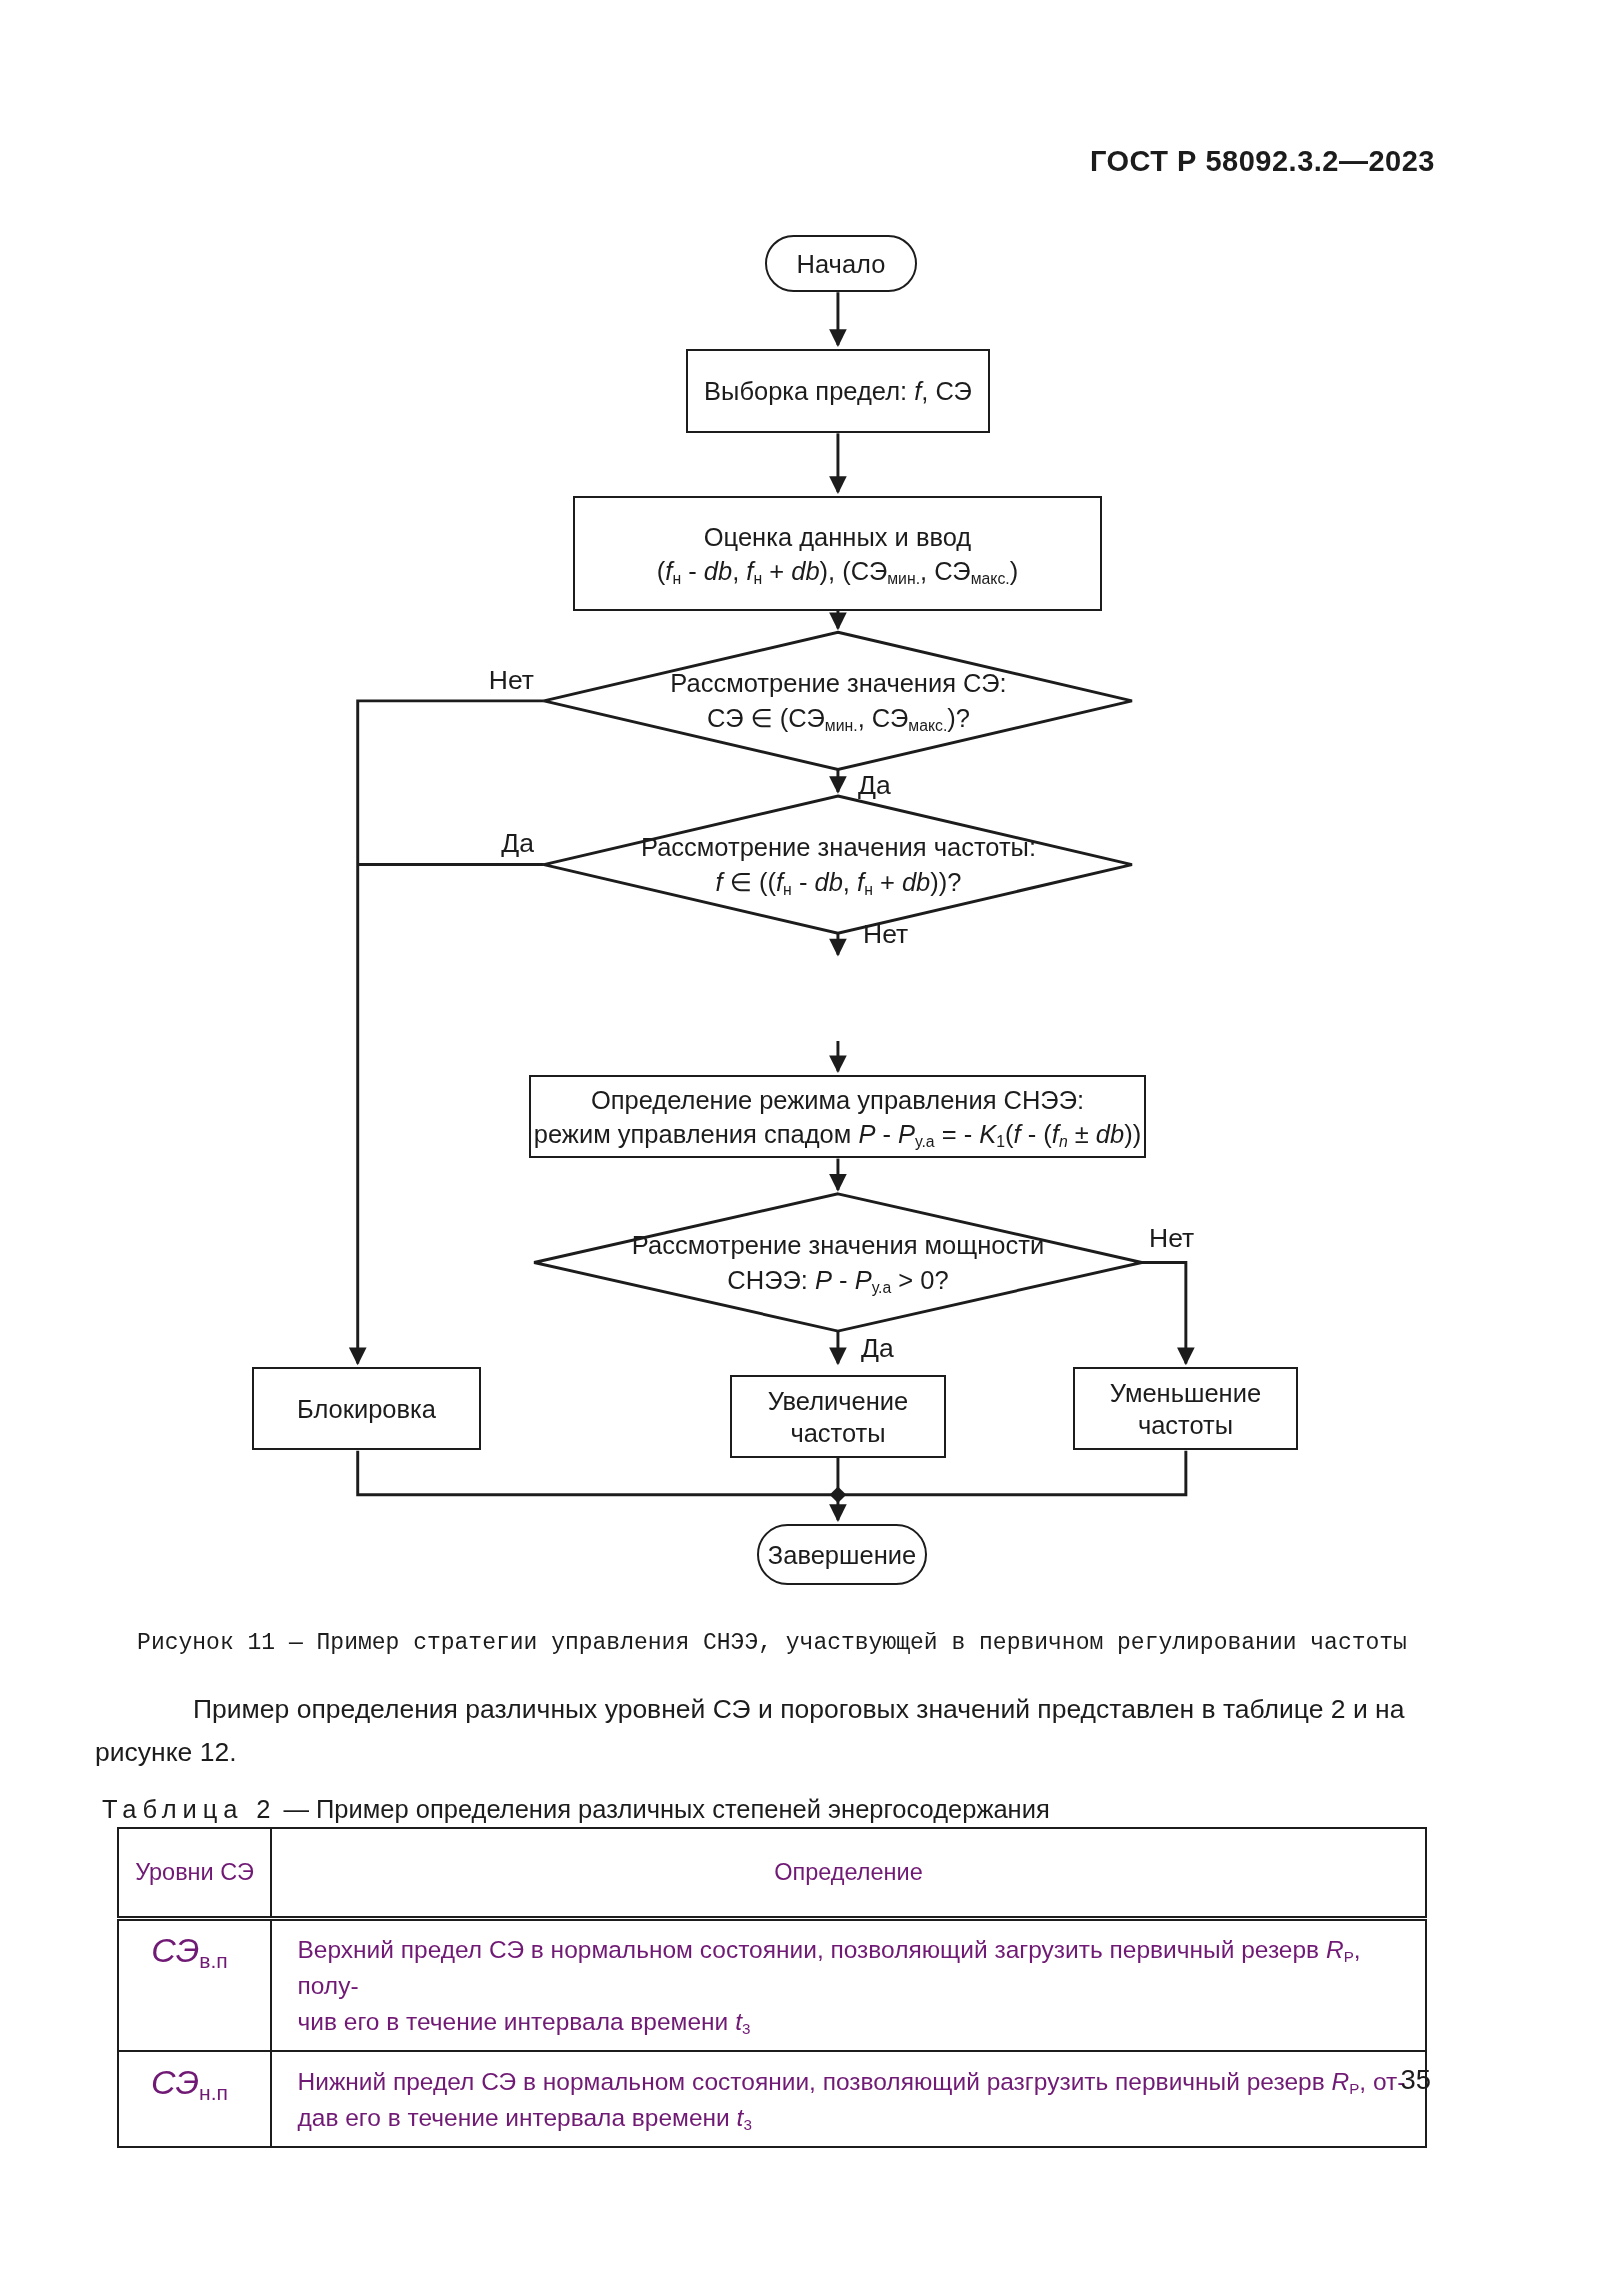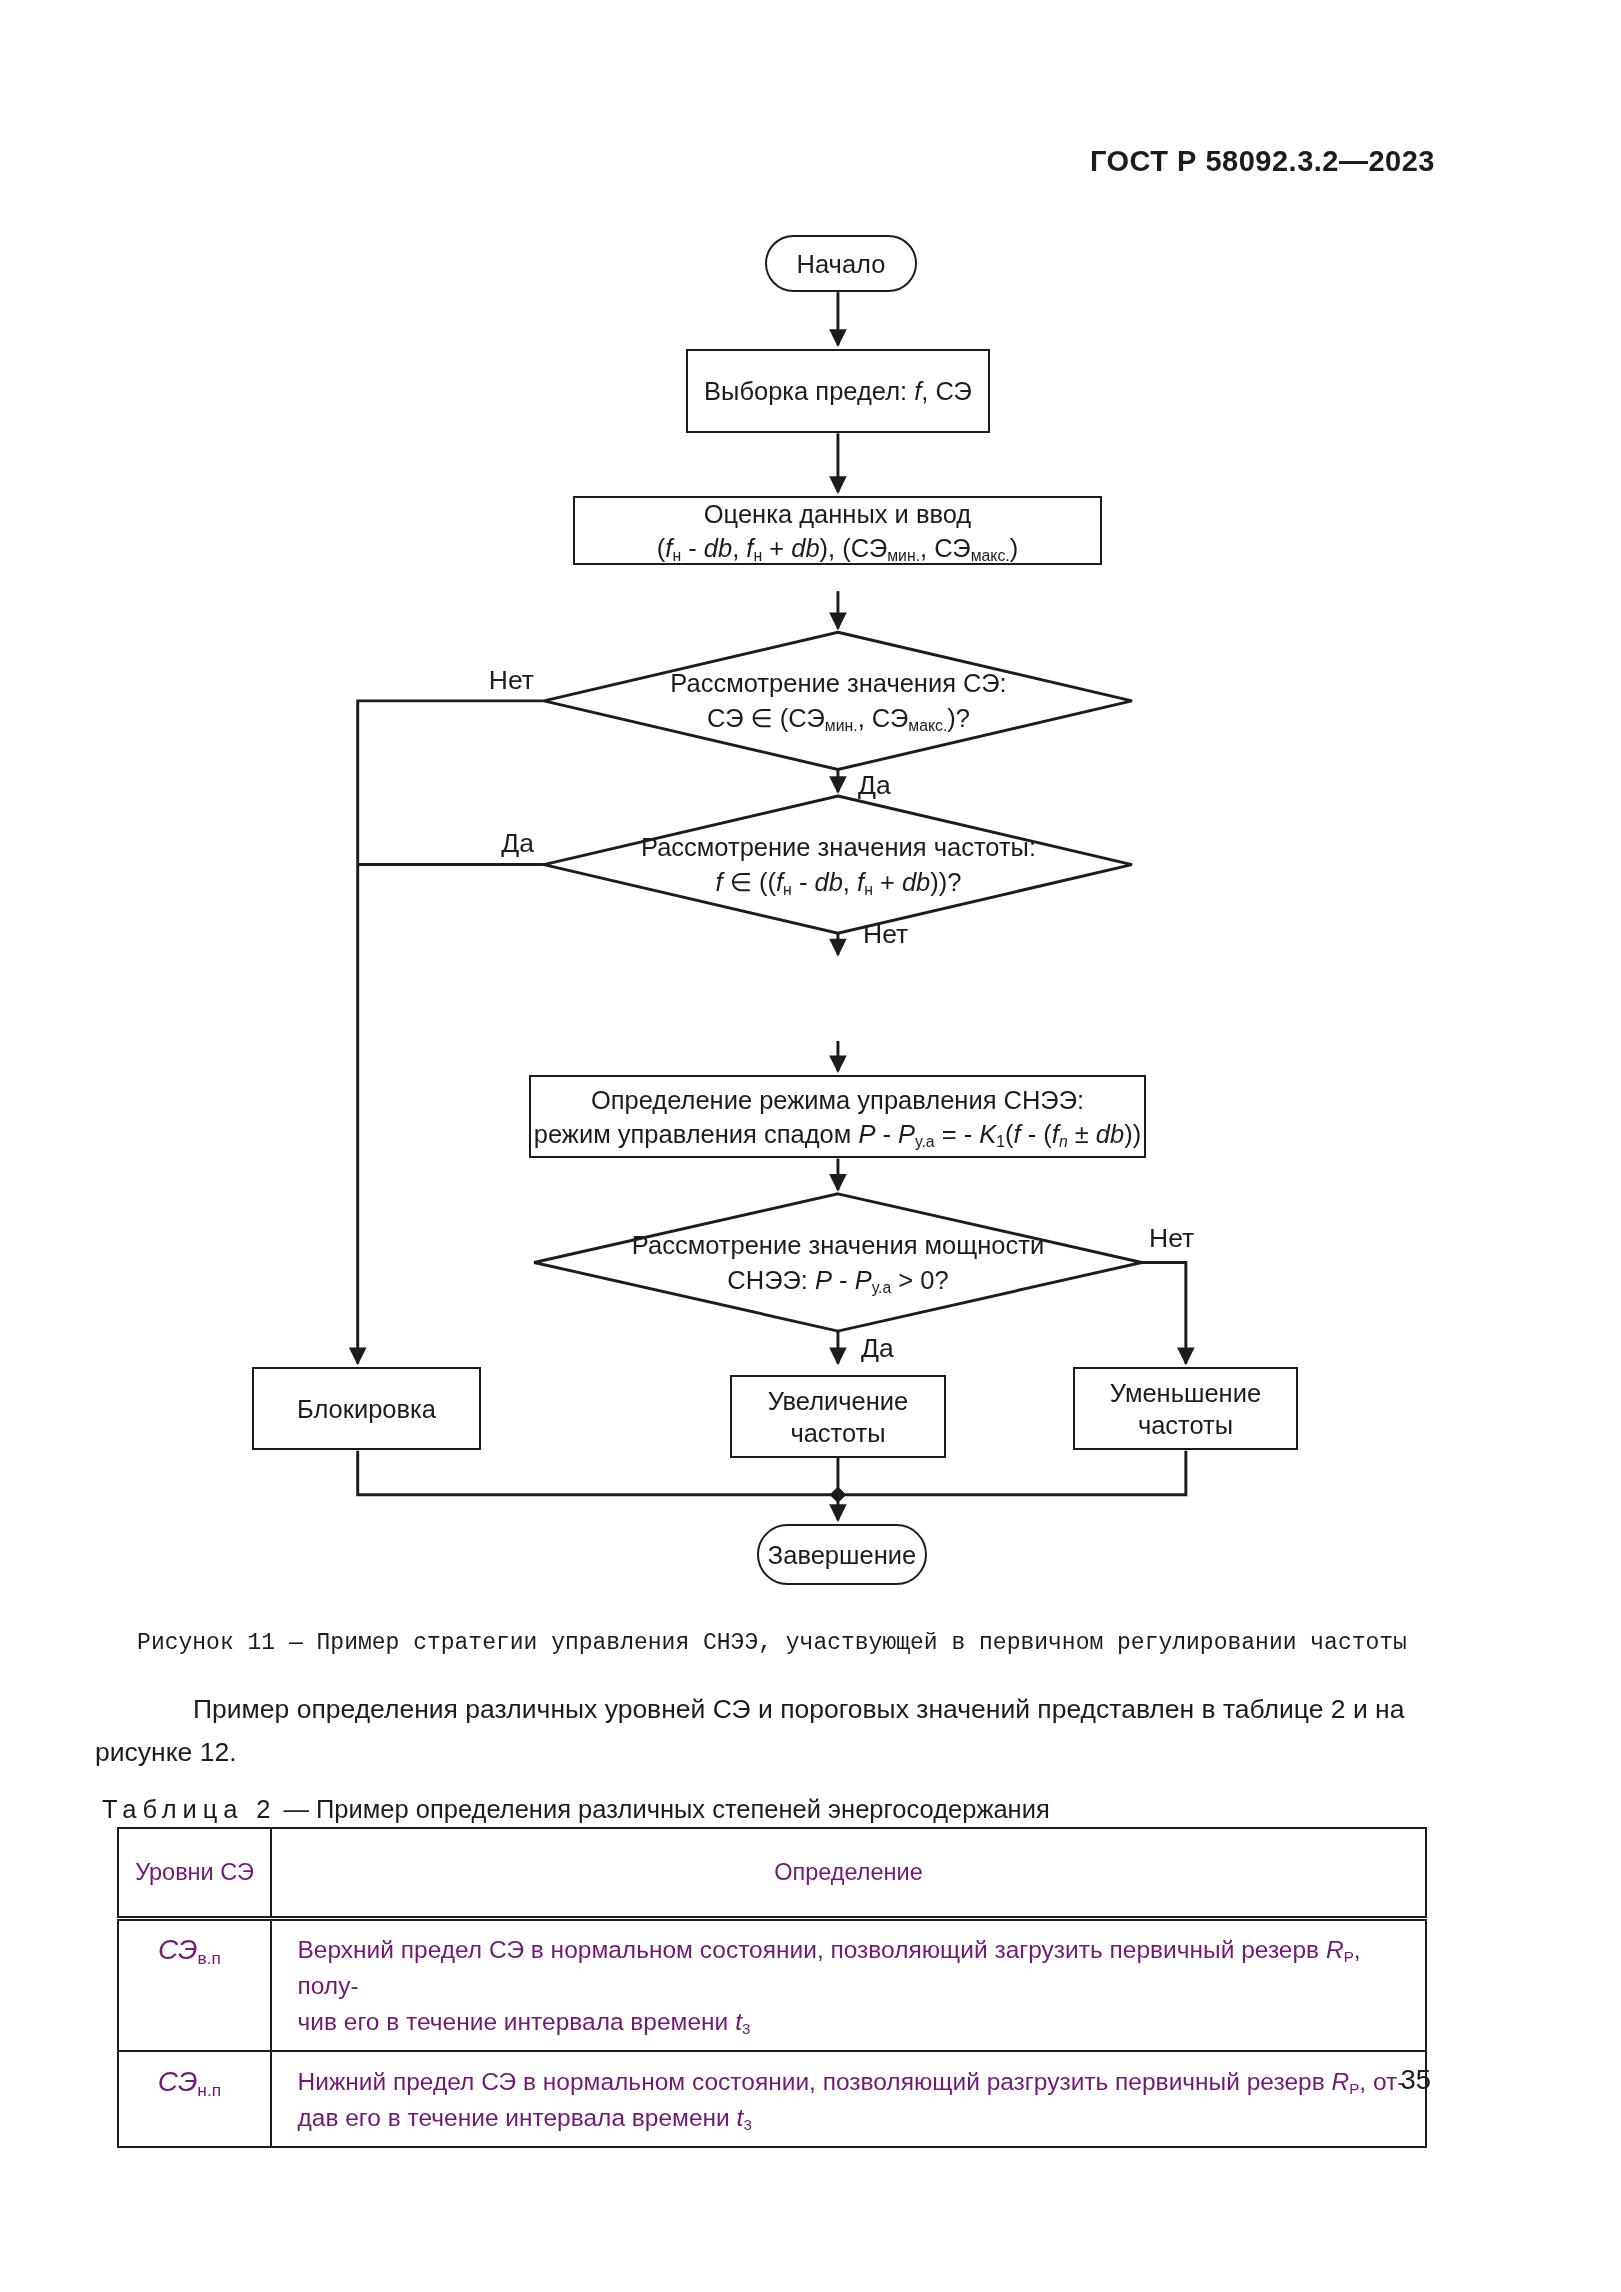--- a/index.html
+++ b/index.html
@@ -54,21 +54,21 @@
   table.gost col.c1{width:153px;}
   table.gost th{
     border:2px solid #1c1c1c;border-top:2.9px solid #1c1c1c;
     font-weight:normal;font-size:23.5px;text-align:center;
     height:42px;padding:2px 5.9px;border-bottom:5.9px double #1c1c1c;
   }
   table.gost td{
     border:2px solid #1c1c1c;vertical-align:top;padding:11.8px 13.7px 9.8px 25.5px;
   }
   table.gost td.lvl{
-    text-align:center;font-size:28px;padding-left:5.9px;padding-right:16px;
+    text-align:center;font-size:34px;padding-left:5.9px;padding-right:16px;
   }
   table.gost tr{height:90px;}
   table.gost .line{line-height:36px;}
   table.gost td, table.gost th{box-sizing:border-box;}
   table.gost{border:2.9px solid #1c1c1c;}
   .page-num{position:absolute;top:2064px;left:1372px;width:59px;text-align:right;font-size:27.4px;}
 </style>
 </head>
 <body>
 
@@ -109,21 +109,21 @@
   </svg>
 
   <div class="flow-node terminal" style="left:765px;top:235px;width:152px;height:57px;">
       <div class="line"><span>Начало</span></div>
     </div>
 
   <div class="flow-node" style="left:686px;top:349px;width:304px;height:84px;">
       <div class="line"><span>Выборка предел: </span><span class="it">f</span><span>, СЭ</span></div>
     </div>
 
-  <div class="flow-node" style="left:573px;top:496px;width:529px;height:69px;">
+  <div class="flow-node" style="left:573px;top:496px;width:529px;height:115px;">
       <div class="line"><span>Оценка данных и ввод</span></div>
       <div class="line"><span>(</span><span class="it">f</span><sub>н</sub><span> - </span><span class="it">db</span><span>, </span><span class="it">f</span><sub>н</sub><span> + </span><span class="it">db</span><span>), (СЭ</span><sub>мин.</sub><span>, СЭ</span><sub>макс.</sub><span>)</span></div>
     </div>
 
   <div class="dtext" style="left:564px;top:639px;width:549px;height:123px;">
       <div class="line"><span>Рассмотрение значения СЭ:</span></div>
       <div class="line"><span>СЭ ∈ (СЭ</span><sub>мин.</sub><span>, СЭ</span><sub>макс.</sub><span>)?</span></div>
     </div>
 
   <div class="dtext" style="left:564px;top:803px;width:549px;height:123px;">

